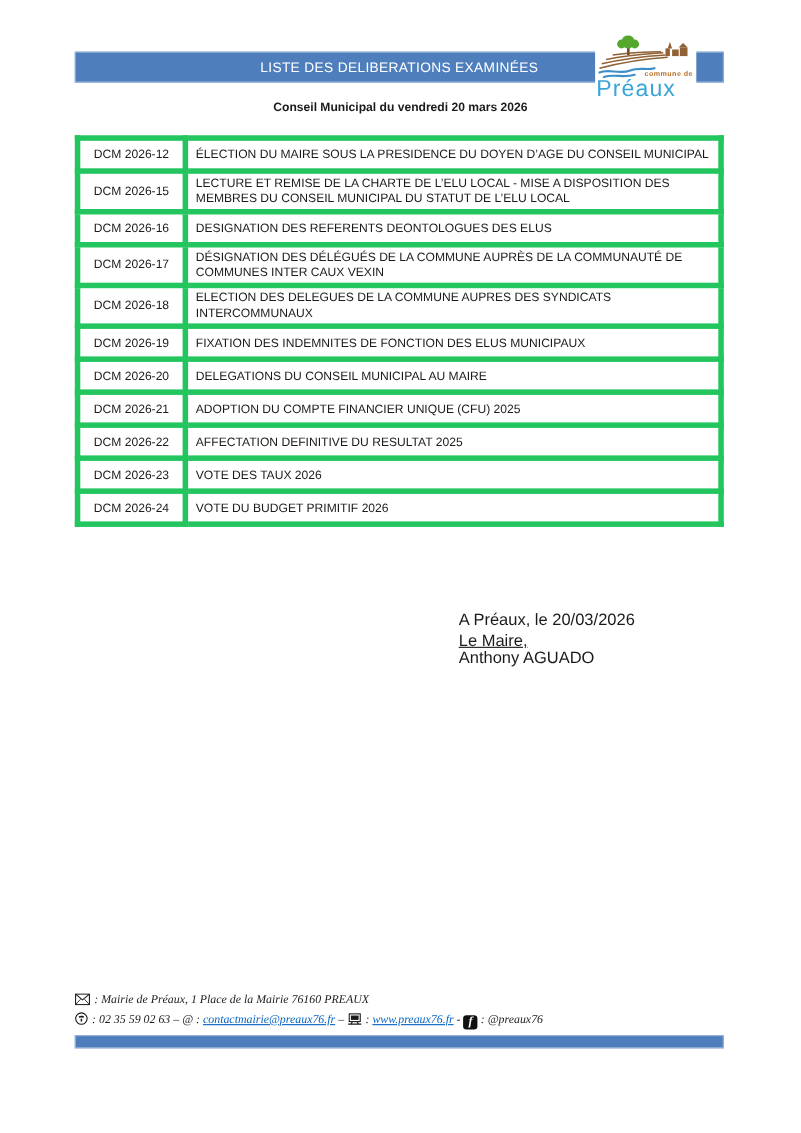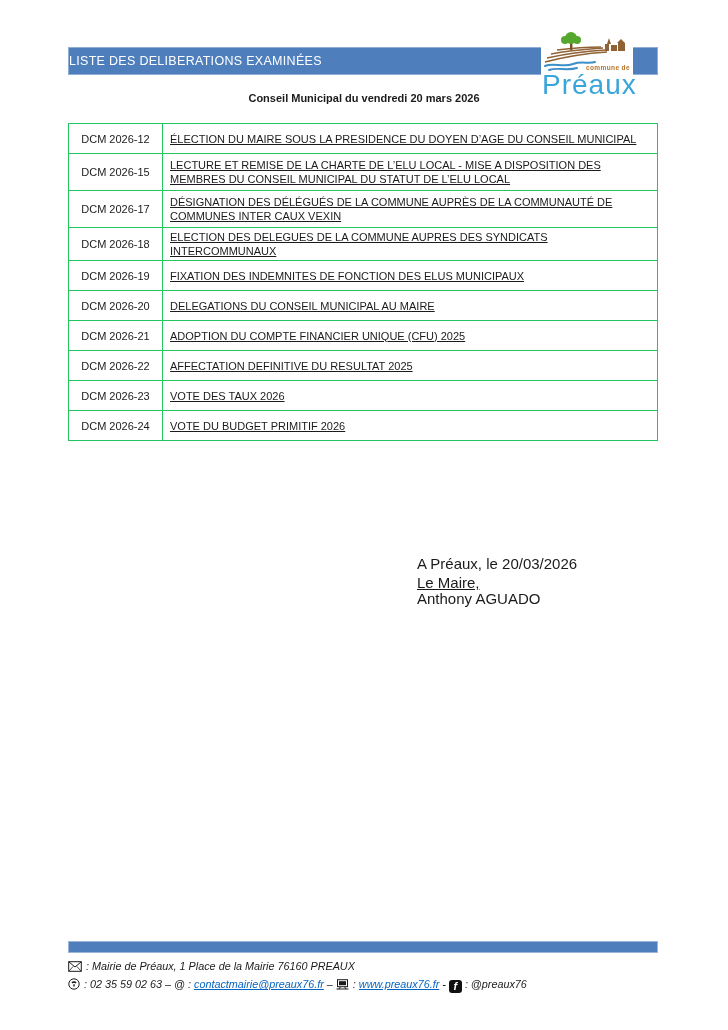--- a/index.html
+++ b/index.html
@@ -9,81 +9,80 @@
     background:#ffffff;
     font-family:"Liberation Sans","DejaVu Sans",sans-serif;
     color:#1b1b1b;
     overflow:hidden;
   }
 
   
   .header-bar{
     position:absolute;left:68px;top:47px;width:590px;height:28px;
     background:#4e7fbc;border:1px solid #8fafd6;box-sizing:border-box;
-    display:flex;align-items:center;
+    display:flex;align-items:center;justify-content:center;
   }
   .header-title{
     color:#ffffff;font-size:12.5px;letter-spacing:.3px;white-space:nowrap;
   }
   .logo-box{
     position:absolute;left:541px;top:31px;width:92px;height:62px;
     background:#ffffff;z-index:2;
   }
   .logo-art{position:absolute;left:2px;top:1px;}
   .logo-commune{
     position:absolute;right:3px;top:33px;
     font-size:6.5px;font-weight:bold;color:#b5742a;letter-spacing:.4px;
     white-space:nowrap;
   }
   .logo-name{
     position:absolute;left:1px;top:38px;
-    font-size:28px;color:#39a5d8;letter-spacing:1px;white-space:nowrap;
+    font-size:21px;color:#39a5d8;letter-spacing:1px;white-space:nowrap;
   }
 
   
   .subtitle{
     position:absolute;left:0;top:92px;width:728px;
     text-align:center;font-weight:bold;font-size:11px;
   }
 
   
   .delib-table{
     position:absolute;left:68px;top:123px;width:590px;
     border-collapse:collapse;table-layout:fixed;
   }
   .delib-table td{
-    border:1px solid #22c55e;
+    border:5px solid #22c55e;
     font-size:11px;line-height:14px;
     vertical-align:middle;
   }
   .delib-table td.ref{
     width:85px;text-align:center;padding:0 4px;white-space:nowrap;
   }
   .delib-table td.label{
     padding:2px 8px 2px 7px;
-    text-decoration:underline;
   }
   .delib-table tr{height:30px;}
   .delib-table tr.tall{height:37px;}
 
   
   .signature{
     position:absolute;left:417px;top:556px;
     font-size:15px;line-height:16px;
   }
   .sig-role{margin-top:3px;text-decoration:underline;}
 
   
   .footer-bar{
     position:absolute;left:68px;top:941px;width:590px;height:12px;
     background:#4e7fbc;border:1px solid #9bb6d8;box-sizing:border-box;
   }
   .footer-text{
-    position:absolute;left:68px;top:957px;width:620px;
-    font-style:italic;font-size:10.8px;line-height:18px;
+    position:absolute;left:68px;top:900px;width:620px;
+    font-style:italic;font-size:10.8px;line-height:18px;font-family:Liberation Serif, serif;
   }
   .f-line{white-space:nowrap;}
   .f-line .icon{vertical-align:-2px;margin-right:1px;}
   .link{color:#0563c1;text-decoration:underline;cursor:pointer;}
   .fb-badge{
     display:inline-block;width:13px;height:13px;border-radius:3px;
     background:#111111;color:#ffffff;text-align:center;
     font-size:11px;line-height:13px;font-weight:bold;font-style:italic;
     vertical-align:-2px;
   }
@@ -135,20 +134,24 @@
 
   <table class="delib-table">
     <tbody>
       <tr>
         <td class="ref">DCM 2026-12</td>
         <td class="label">ÉLECTION DU MAIRE SOUS LA PRESIDENCE DU DOYEN D’AGE DU CONSEIL MUNICIPAL</td>
       </tr>
       <tr class="tall">
         <td class="ref">DCM 2026-15</td>
         <td class="label">LECTURE ET REMISE DE LA CHARTE DE L’ELU LOCAL - MISE A DISPOSITION DES MEMBRES DU CONSEIL MUNICIPAL DU STATUT DE L’ELU LOCAL</td>
+      </tr>
+      <tr>
+        <td class="ref">DCM 2026-16</td>
+        <td class="label">DESIGNATION DES REFERENTS DEONTOLOGUES DES ELUS</td>
       </tr>
       <tr class="tall">
         <td class="ref">DCM 2026-17</td>
         <td class="label">DÉSIGNATION DES DÉLÉGUÉS DE LA COMMUNE AUPRÈS DE LA COMMUNAUTÉ DE COMMUNES INTER CAUX VEXIN</td>
       </tr>
       <tr>
         <td class="ref">DCM 2026-18</td>
         <td class="label">ELECTION DES DELEGUES DE LA COMMUNE AUPRES DES SYNDICATS INTERCOMMUNAUX</td>
       </tr>
       <tr>

